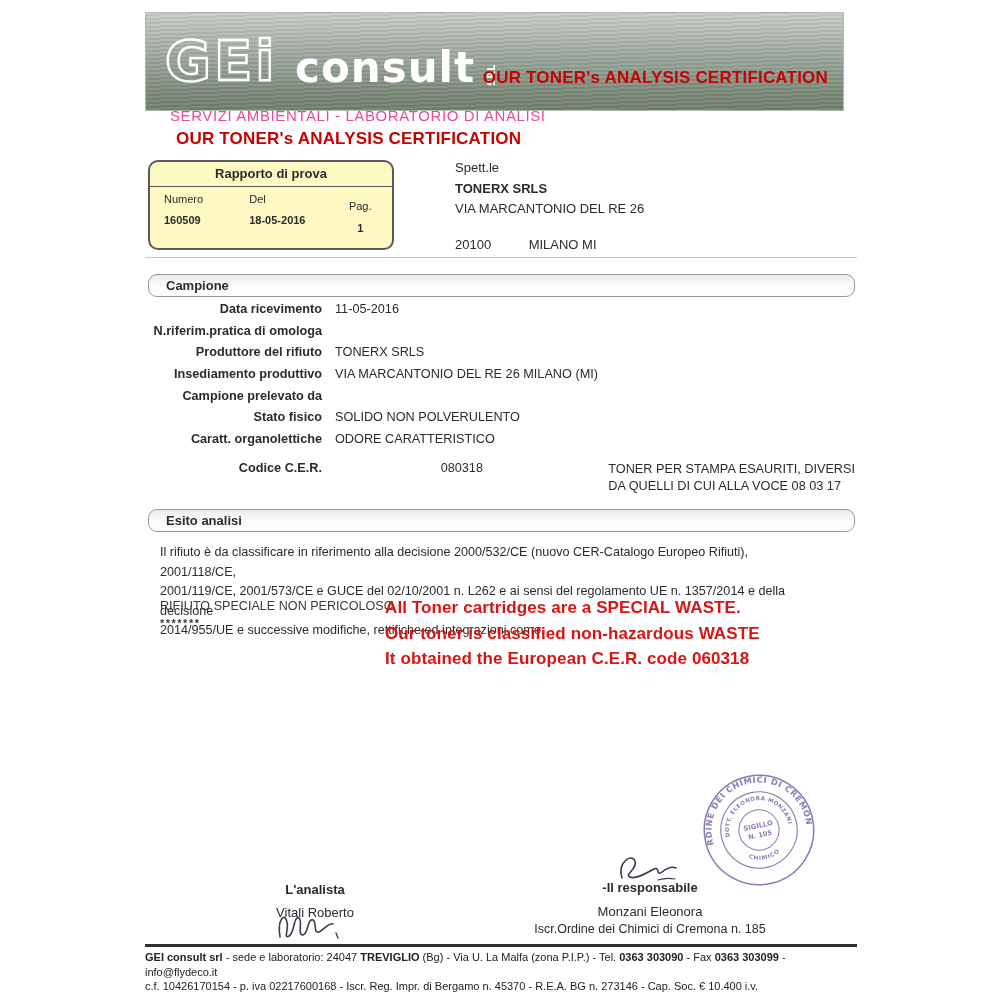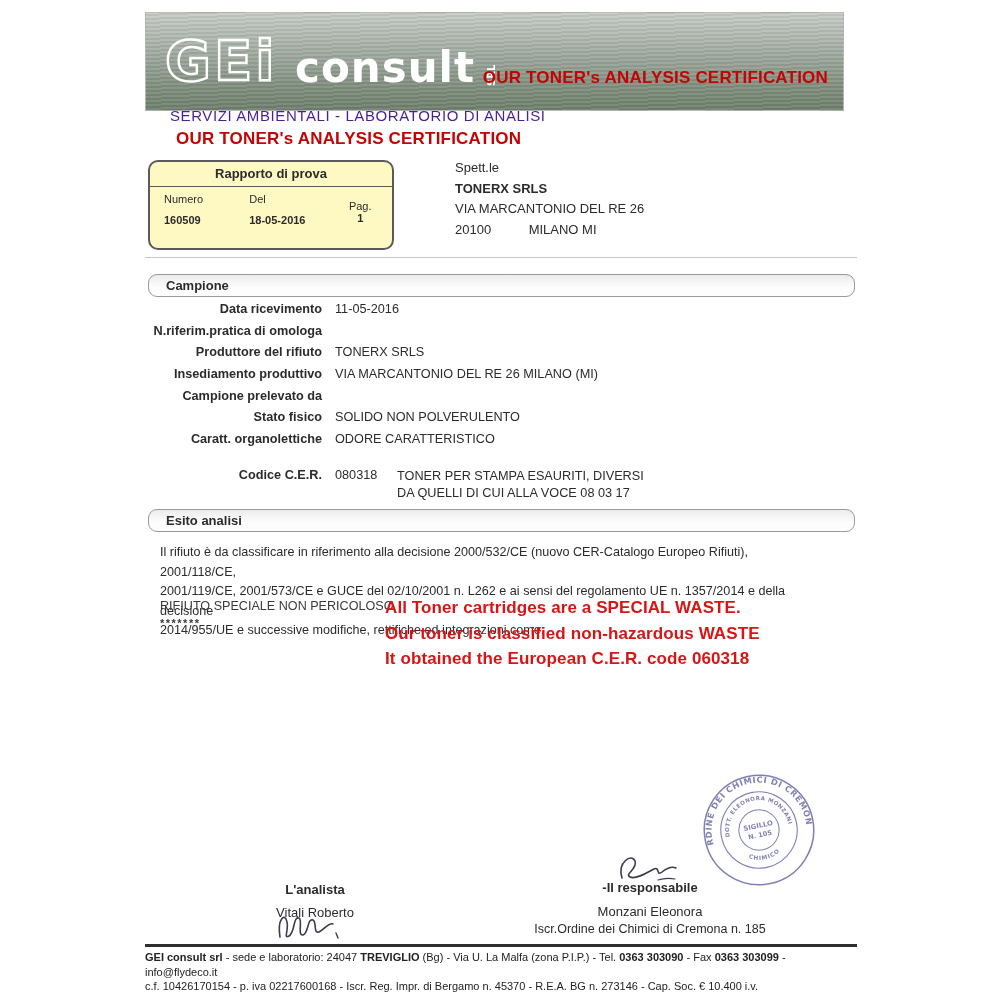--- a/index.html
+++ b/index.html
@@ -8,51 +8,51 @@
   .abs{position:absolute;}
 
   
   #band{left:145px;top:12px;width:699px;height:99px;
         background:linear-gradient(180deg,#c9cdc9 0%,#aeb6ae 28%,#93a093 55%,#7e8d7c 78%,#6e7f6c 100%);
         box-shadow:0 0 0 1px #b5b9b5 inset;}
   #band .texture{position:absolute;inset:0;
         background:repeating-linear-gradient(178deg,rgba(255,255,255,.07) 0 2px,rgba(0,0,0,.05) 2px 4px);}
   #band-title{right:16px;top:56px;font-weight:bold;font-size:17px;letter-spacing:.2px;}
   #logo{left:18px;top:16px;}
-  #tagline{left:170px;top:107px;font-size:15px;letter-spacing:.6px;color:#4c1d95;}
+  #tagline{left:170px;top:107px;font-size:15px;letter-spacing:.6px;color:#ec4899;}
   #subtitle{left:176px;top:129px;font-weight:bold;font-size:17px;letter-spacing:.2px;}
 
   
   #report-box{left:148px;top:160px;width:242px;height:86px;border:2px solid #5a5a5a;border-radius:10px;background:#fef9c3;}
   #report-box .rb-title{height:24px;line-height:24px;text-align:center;font-weight:bold;font-size:13px;border-bottom:1.5px solid #5a5a5a;}
   #report-box .rb-grid{display:flex;padding:6px 12px 0 14px;font-size:11px;}
   .rb-col{display:flex;flex-direction:column;gap:9px;}
   .rb-col.c1{width:86px;}
   .rb-col.c2{width:92px;}
-  .rb-col.c3{width:40px;text-align:center;padding-top:7px;gap:0;}
+  .rb-col.c3{width:40px;text-align:center;padding-top:7px;gap:10px;}
   .rb-val{font-weight:bold;}
 
   #addressee{left:455px;top:158px;font-size:13px;line-height:20.5px;}
   #addressee .adr-name{font-weight:bold;}
-  #addressee .cap{display:inline-block;width:70px;}
+  #addressee .cap{display:inline-block;width:70px;margin-top:15px;}
 
   .divider{left:145px;top:257px;width:712px;height:1px;background:#c4c4c4;}
 
   .section-bar{left:148px;width:707px;height:23px;border:1.5px solid #999;border-radius:9px;
                background:linear-gradient(180deg,#ececec 0%,#fdfdfd 60%);
                font-weight:bold;font-size:13px;line-height:22px;padding-left:17px;box-sizing:border-box;}
   #bar-campione{top:274px;}
   #bar-esito{top:509px;}
 
   
   #fields{left:148px;top:302px;width:707px;font-size:12.7px;}
   .frow{display:flex;height:21.7px;align-items:flex-start;}
   .flabel{width:174px;text-align:right;font-weight:bold;padding-right:13px;flex:none;}
   .fvalue{flex:1;}
-  #cer-row{display:flex;margin-top:14px;}
+  #cer-row{display:flex;margin-top:7px;justify-content:space-between;}
   #cer-code{width:62px;flex:none;}
   .cer-desc{line-height:17.5px;}
 
   #esito-par{left:160px;top:543px;width:660px;font-size:12.6px;line-height:19.5px;}
   #classification{left:160px;top:599px;font-size:12.6px;color:#3a3a3a;}
   #asterisks{left:160px;top:617px;font-size:11px;font-weight:bold;letter-spacing:1.5px;color:#3a3a3a;}
   #red-block{left:385px;top:595px;font-size:17px;font-weight:bold;line-height:25.6px;letter-spacing:.1px;}
 
   
   #stamp{left:681px;top:766px;width:156px;height:128px;transform:rotate(-12deg);opacity:.85;}

